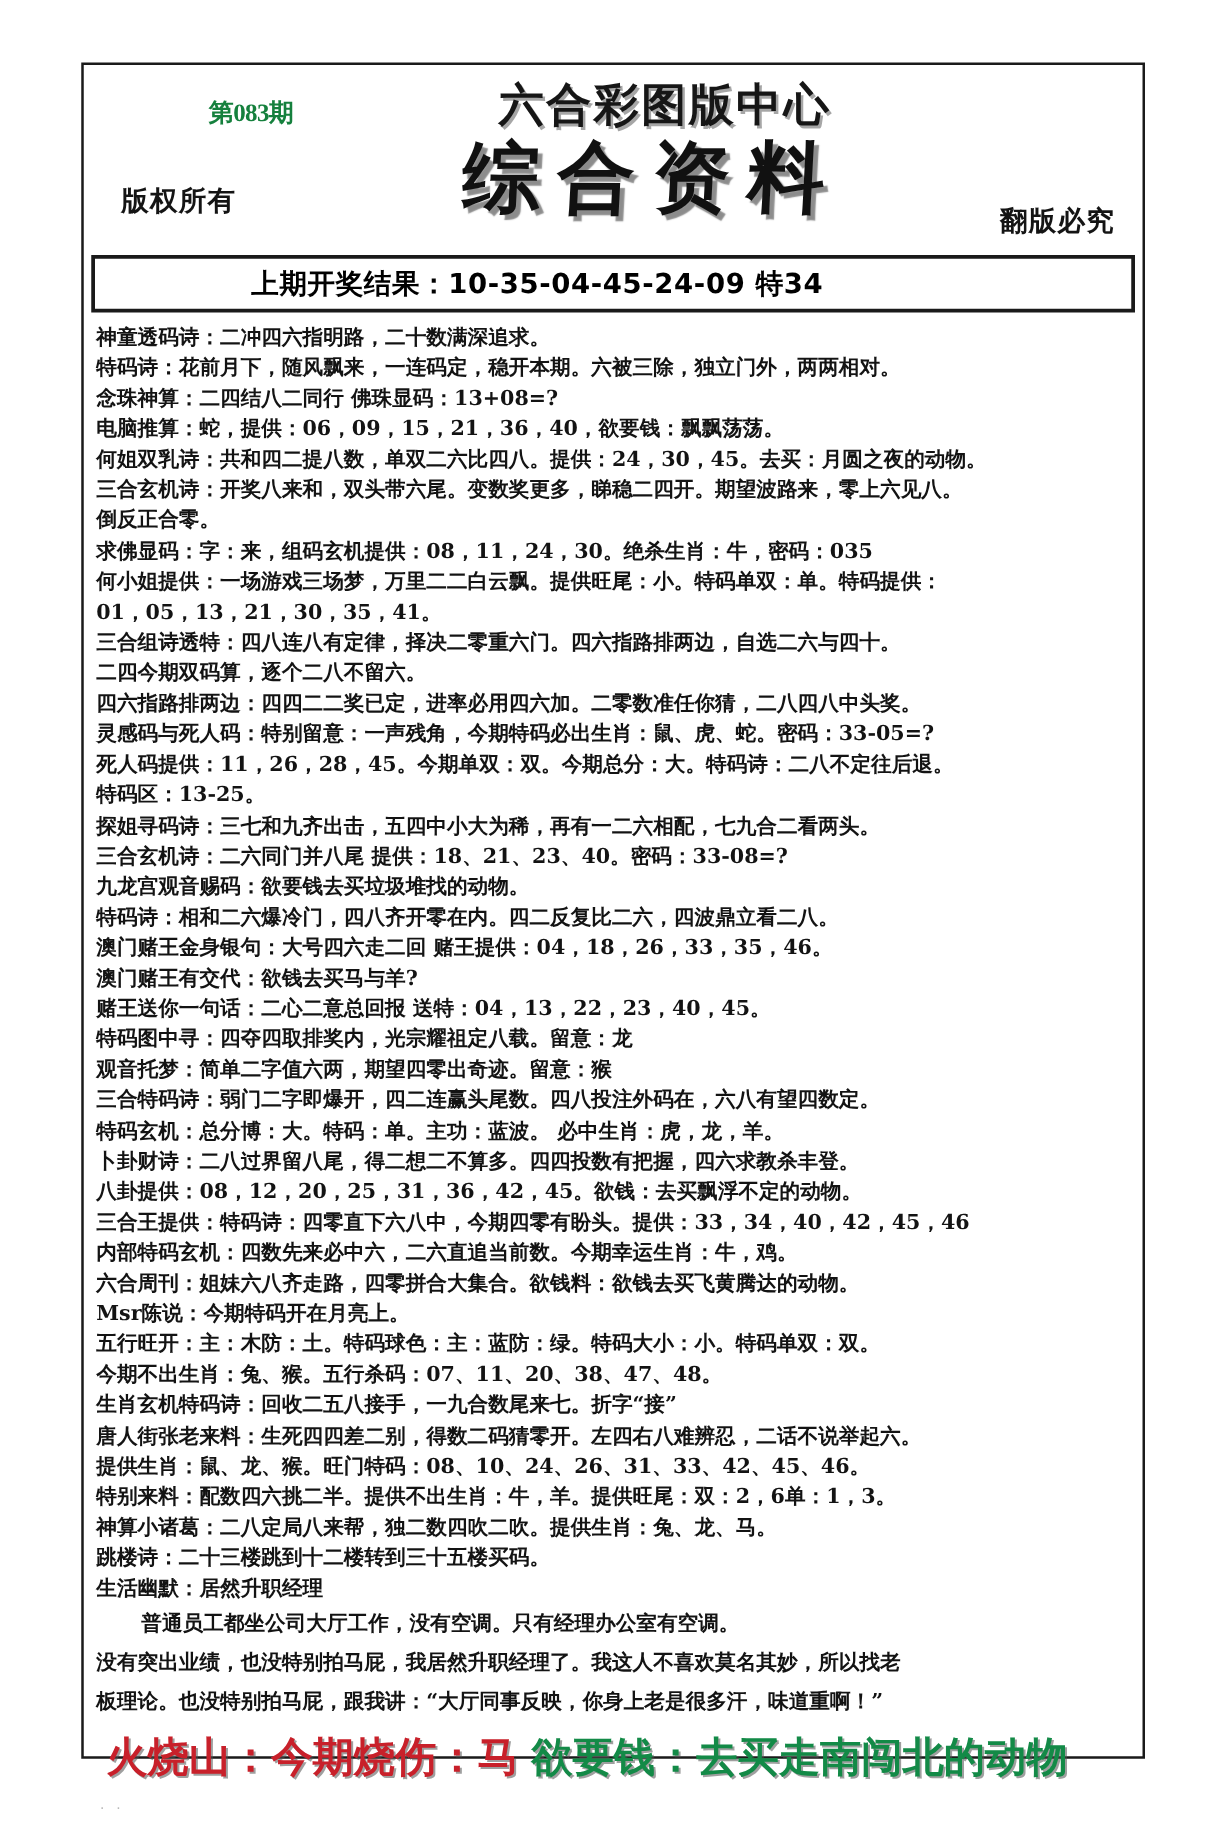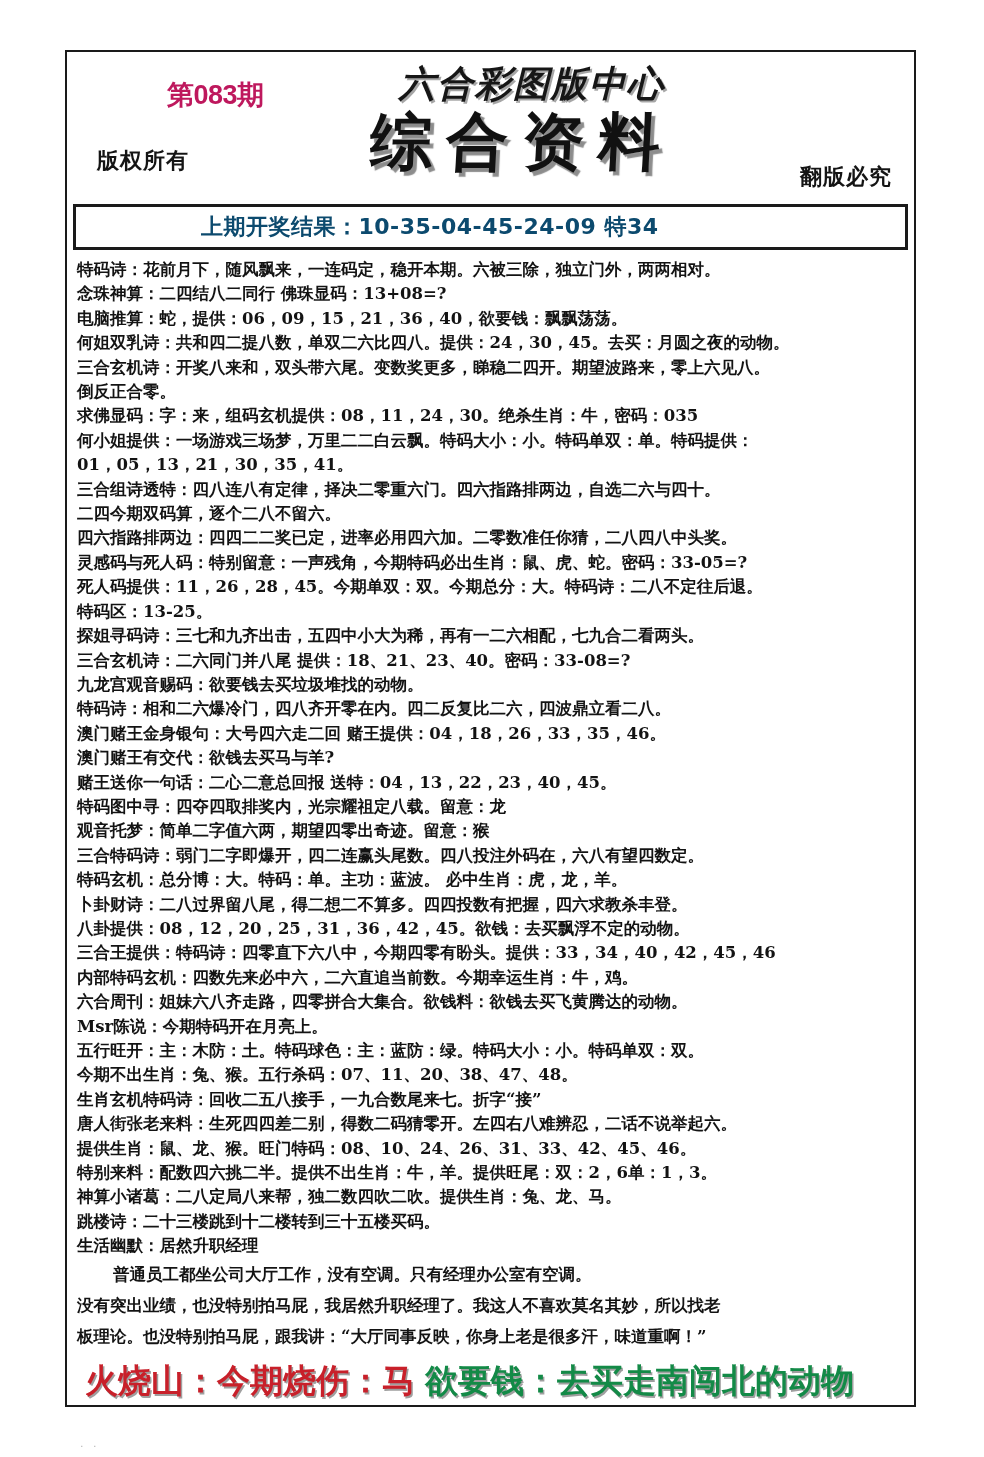--- a/index.html
+++ b/index.html
@@ -29,40 +29,39 @@
   
   .masthead {
     position: relative;
     height: 152px;
     overflow: hidden;
   }
   .issue-no {
     position: absolute;
     left: 100px;
     top: 25px;
-    font-size: 27px;
-    font-weight: bold;
-    color: #be185d;
+    font-size: 20px;
+    font-weight: bold;
+    color: #15803d;
     letter-spacing: -0.5px;
-    font-family: Liberation Sans, sans-serif;
+    font-family: Liberation Serif, serif;
   }
   .brand-top {
     position: absolute;
     left: 215px;
     top: 8px;
     width: 500px;
     text-align: center;
     font-size: 36px;
     font-weight: bold;
     color: #161616;
     letter-spacing: 2px;
     font-family: "DejaVu Serif", serif;
     text-shadow: 2px 2px 0 rgba(0,0,0,0.35);
     white-space: nowrap;
-    font-style: italic;
   }
   .brand-main {
     position: absolute;
     left: 175px;
     top: 48px;
     width: 560px;
     text-align: center;
     font-size: 62px;
     font-weight: bold;
     color: #111111;
@@ -100,21 +99,21 @@
     height: 46px;
     box-sizing: border-box;
     display: flex;
     align-items: center;
     background: #ffffff;
   }
   .result-text {
     margin-left: 125px;
     font-size: 22px;
     font-weight: bold;
-    color: #0c4a6e;
+    color: #000000;
     font-family: "DejaVu Sans", sans-serif;
     letter-spacing: 0.5px;
     white-space: nowrap;
   }
 
   
   .body-wrap {
     padding: 8px 10px 0 10px;
   }
   .line {
@@ -186,28 +185,29 @@
     <div class="copy-left">版权所有</div>
     <div class="copy-right">翻版必究</div>
   </div>
 
   <div class="result-bar">
     <div class="result-text">上期开奖结果：10-35-04-45-24-09  特34</div>
   </div>
 
   <div class="body-wrap">
     <div id="lines-host">
+        <div class="line">神童透码诗：二冲四六指明路，二十数满深追求。</div>
         <div class="line">特码诗：花前月下，随风飘来，一连码定，稳开本期。六被三除，独立门外，两两相对。</div>
         <div class="line">念珠神算：二四结八二同行    佛珠显码：13+08=?</div>
         <div class="line">电脑推算：蛇，提供：06，09，15，21，36，40，欲要钱：飘飘荡荡。</div>
         <div class="line">何姐双乳诗：共和四二提八数，单双二六比四八。提供：24，30，45。去买：月圆之夜的动物。</div>
         <div class="line">三合玄机诗：开奖八来和，双头带六尾。变数奖更多，睇稳二四开。期望波路来，零上六见八。</div>
         <div class="line">倒反正合零。</div>
         <div class="line">求佛显码：字：来，组码玄机提供：08，11，24，30。绝杀生肖：牛，密码：035</div>
-        <div class="line">何小姐提供：一场游戏三场梦，万里二二白云飘。特码大小：小。特码单双：单。特码提供：</div>
+        <div class="line">何小姐提供：一场游戏三场梦，万里二二白云飘。提供旺尾：小。特码单双：单。特码提供：</div>
         <div class="line">01，05，13，21，30，35，41。</div>
         <div class="line">三合组诗透特：四八连八有定律，择决二零重六门。四六指路排两边，自选二六与四十。</div>
         <div class="line">二四今期双码算，逐个二八不留六。</div>
         <div class="line">四六指路排两边：四四二二奖已定，进率必用四六加。二零数准任你猜，二八四八中头奖。</div>
         <div class="line">灵感码与死人码：特别留意：一声残角，今期特码必出生肖：鼠、虎、蛇。密码：33-05=?</div>
         <div class="line">死人码提供：11，26，28，45。今期单双：双。今期总分：大。特码诗：二八不定往后退。</div>
         <div class="line">特码区：13-25。</div>
         <div class="line">探姐寻码诗：三七和九齐出击，五四中小大为稀，再有一二六相配，七九合二看两头。</div>
         <div class="line">三合玄机诗：二六同门并八尾 提供：18、21、23、40。密码：33-08=?</div>
         <div class="line">九龙宫观音赐码：欲要钱去买垃圾堆找的动物。</div>

